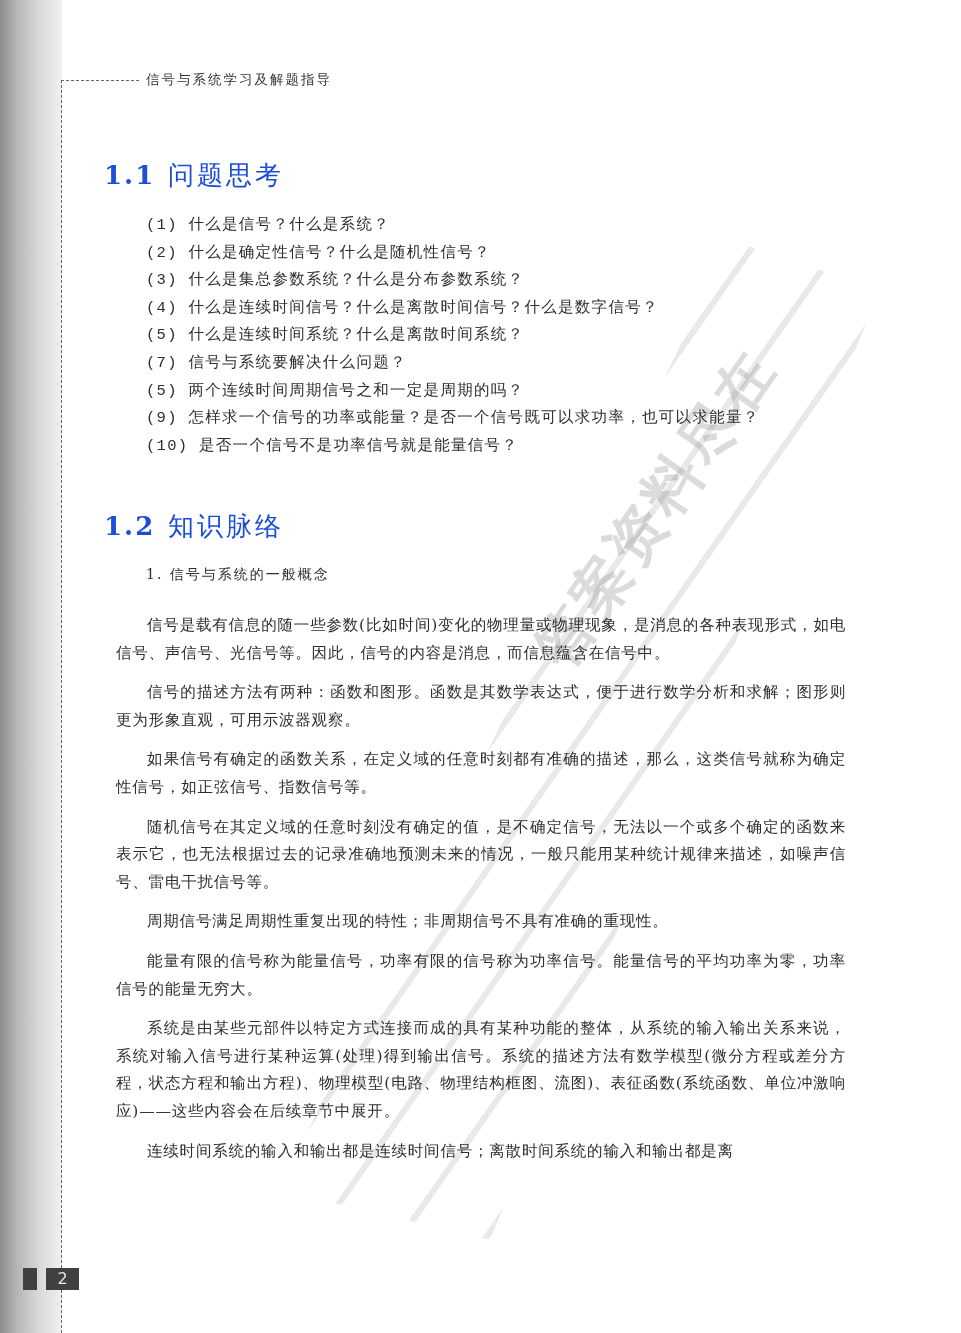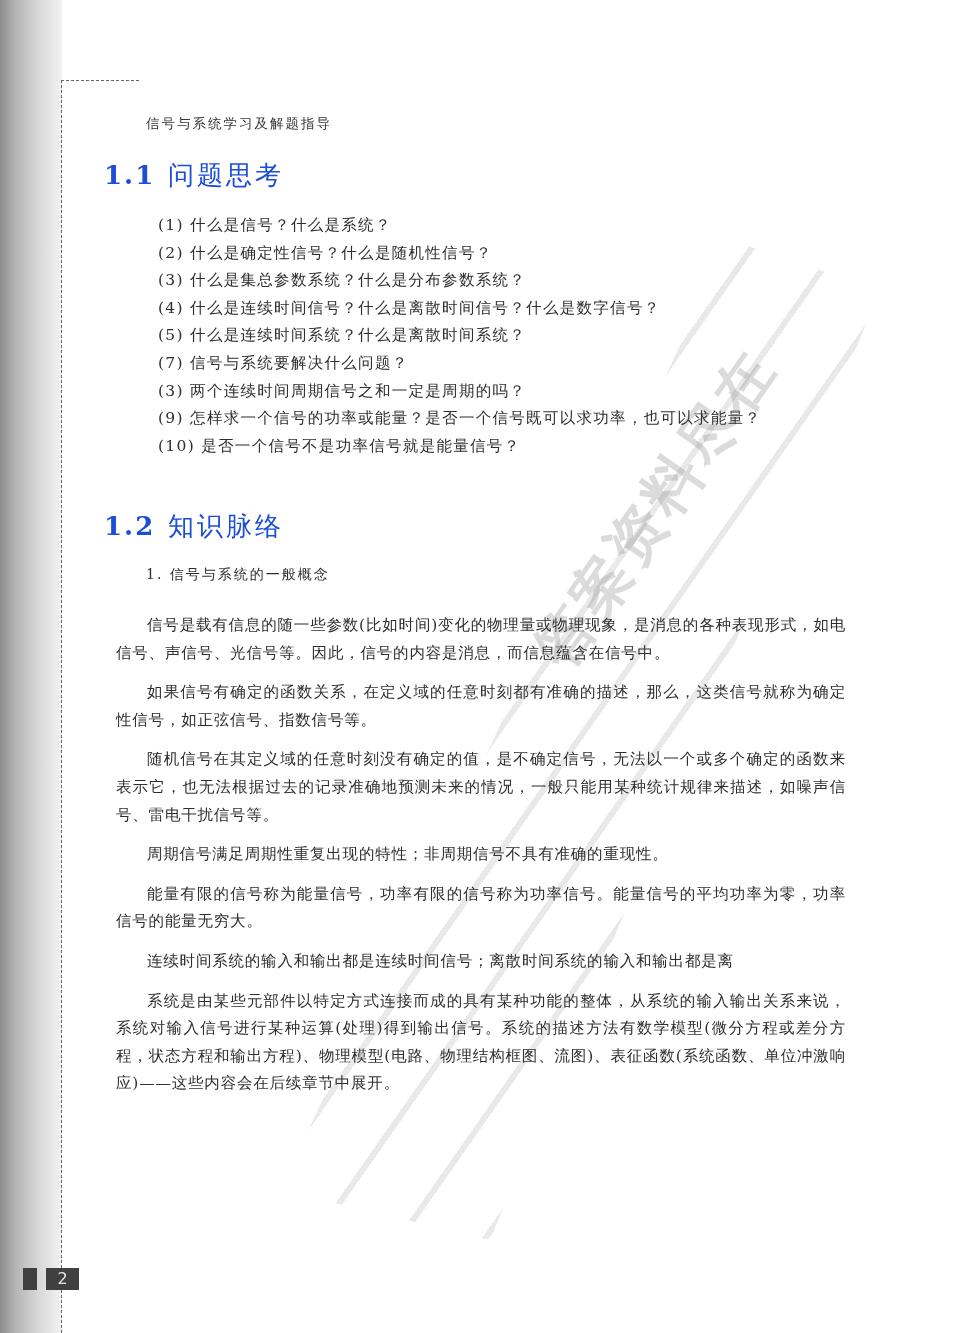--- a/index.html
+++ b/index.html
@@ -16,29 +16,29 @@
   .spine-dash {
     position: absolute; left: 61px; top: 80px; width: 0; height: 1253px;
     border-left: 1px dashed #666;
   }
   .header-dash {
     position: absolute; left: 61px; top: 80px; width: 78px; height: 0;
     border-top: 1px dashed #666;
   }
   .running-head {
     position: absolute; left: 146px; top: 71px;
-    font-family: "DejaVu Sans", sans-serif; font-size: 13.5px; letter-spacing: 2px; color: #333; margin-top: 44px;
+    font-family: "DejaVu Sans", sans-serif; font-size: 13.5px; letter-spacing: 2px; color: #333;
   }
   .sec-title {
     position: absolute; left: 104px; font-size: 26px; font-weight: bold; color: #1d4ed8;
     font-family: "DejaVu Serif", serif;
   }
   .sec-title .num { display: inline-block; width: 64px; letter-spacing: 2px; }
   .sec-title .txt { font-family: "DejaVu Sans", sans-serif; font-weight: normal; letter-spacing: 3px; }
-  .qlist { position: absolute; left: 158px; top: 212px; width: 720px; }
+  .qlist { position: absolute; left: 146px; top: 212px; width: 720px; font-family: Liberation Mono, monospace; }
   .qlist .q { font-size: 15.5px; line-height: 27.6px; letter-spacing: 1.3px; white-space: nowrap; }
   .subhead {
     position: absolute; left: 146px; top: 566px; font-size: 14px; letter-spacing: 2px;
   }
   .body-text { position: absolute; left: 104px; top: 600px; width: 754px; }
   .body-text p {
     margin: 12px; font-size: 15.5px; line-height: 27.6px; text-indent: 31px;
     text-align: justify; letter-spacing: 0.8px;
   }
   .watermark {
@@ -76,35 +76,36 @@
   <span class="num">1.1</span><span class="txt">问题思考</span>
 </div>
 
 <div class="qlist">
   <div class="q">(1) 什么是信号？什么是系统？</div>
   <div class="q">(2) 什么是确定性信号？什么是随机性信号？</div>
   <div class="q">(3) 什么是集总参数系统？什么是分布参数系统？</div>
   <div class="q">(4) 什么是连续时间信号？什么是离散时间信号？什么是数字信号？</div>
   <div class="q">(5) 什么是连续时间系统？什么是离散时间系统？</div>
   <div class="q">(7) 信号与系统要解决什么问题？</div>
-  <div class="q">(3) 两个连续时间周期信号之和一定是周期的吗？</div>
+  <div class="q">(5) 两个连续时间周期信号之和一定是周期的吗？</div>
   <div class="q">(9) 怎样求一个信号的功率或能量？是否一个信号既可以求功率，也可以求能量？</div>
   <div class="q">(10) 是否一个信号不是功率信号就是能量信号？</div>
 </div>
 
 <div class="sec-title" style="top:509px;">
   <span class="num">1.2</span><span class="txt">知识脉络</span>
 </div>
 
 <div class="subhead">1. 信号与系统的一般概念</div>
 
 <div class="body-text">
   <p>信号是载有信息的随一些参数(比如时间)变化的物理量或物理现象，是消息的各种表现形式，如电信号、声信号、光信号等。因此，信号的内容是消息，而信息蕴含在信号中。</p>
+  <p>信号的描述方法有两种：函数和图形。函数是其数学表达式，便于进行数学分析和求解；图形则更为形象直观，可用示波器观察。</p>
   <p>如果信号有确定的函数关系，在定义域的任意时刻都有准确的描述，那么，这类信号就称为确定性信号，如正弦信号、指数信号等。</p>
   <p>随机信号在其定义域的任意时刻没有确定的值，是不确定信号，无法以一个或多个确定的函数来表示它，也无法根据过去的记录准确地预测未来的情况，一般只能用某种统计规律来描述，如噪声信号、雷电干扰信号等。</p>
   <p>周期信号满足周期性重复出现的特性；非周期信号不具有准确的重现性。</p>
   <p>能量有限的信号称为能量信号，功率有限的信号称为功率信号。能量信号的平均功率为零，功率信号的能量无穷大。</p>
+  <p>系统是由某些元部件以特定方式连接而成的具有某种功能的整体，从系统的输入输出关系来说，系统对输入信号进行某种运算(处理)得到输出信号。系统的描述方法有数学模型(微分方程或差分方程，状态方程和输出方程)、物理模型(电路、物理结构框图、流图)、表征函数(系统函数、单位冲激响应)——这些内容会在后续章节中展开。</p>
   <p>连续时间系统的输入和输出都是连续时间信号；离散时间系统的输入和输出都是离</p>
-  <p>系统是由某些元部件以特定方式连接而成的具有某种功能的整体，从系统的输入输出关系来说，系统对输入信号进行某种运算(处理)得到输出信号。系统的描述方法有数学模型(微分方程或差分方程，状态方程和输出方程)、物理模型(电路、物理结构框图、流图)、表征函数(系统函数、单位冲激响应)——这些内容会在后续章节中展开。</p>
 </div>
 
 <div class="page-box-small"></div>
 <div class="page-box">2</div>
 
 </body></html>

